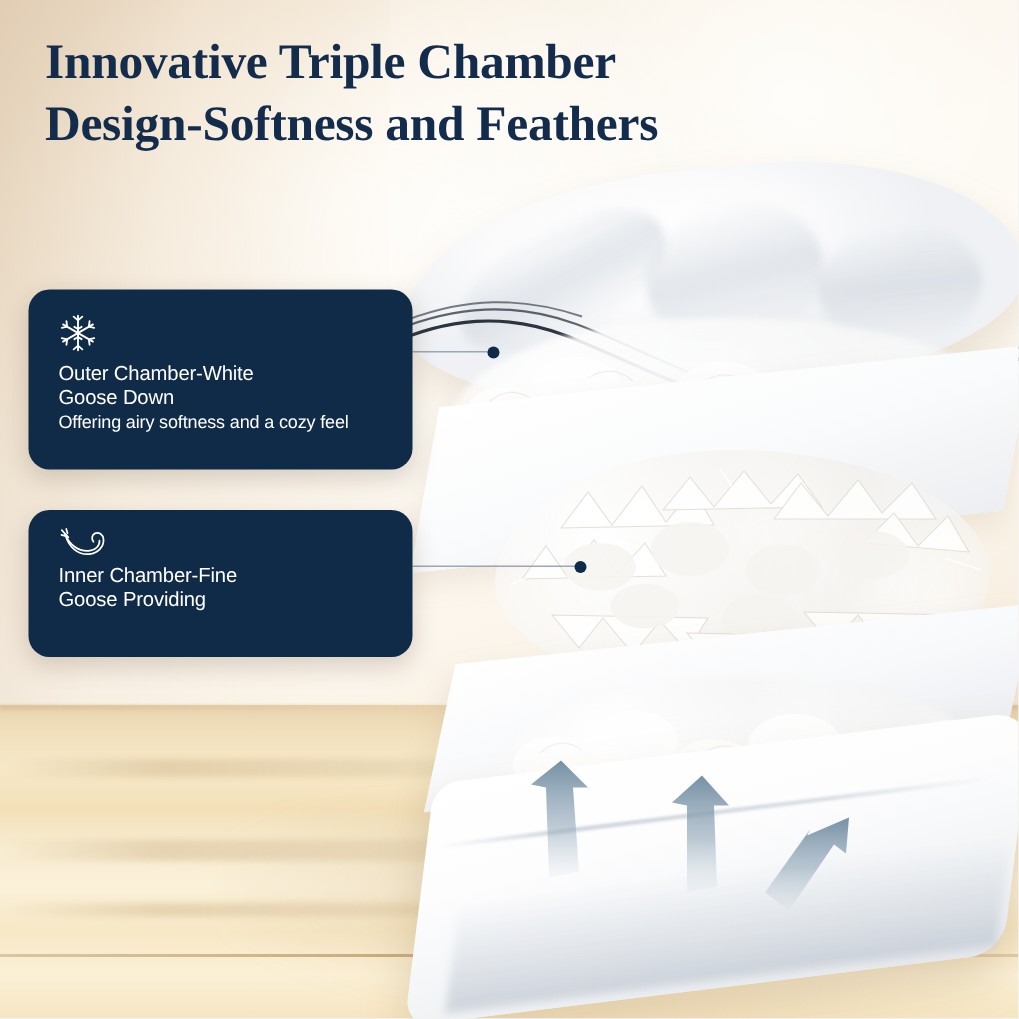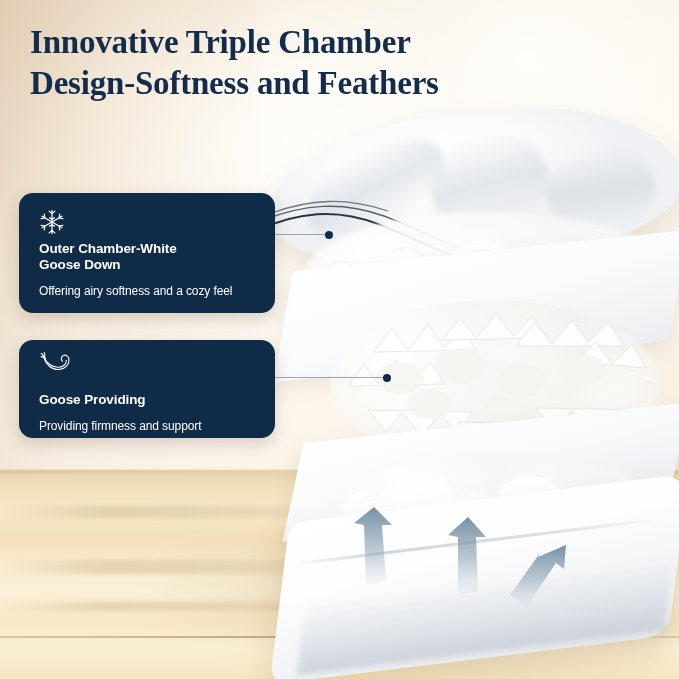--- a/index.html
+++ b/index.html
@@ -189,30 +189,30 @@
   }
   .card-1 { left: 19px; top: 193px; width: 256px; height: 120px; padding: 16px 18px 14px 20px; }
   .card-2 { left: 19px; top: 340px; width: 256px; height: 98px; padding: 10px 18px 12px 20px; }
 
   .card-icon { display: block; margin-bottom: 6px; }
   .card-2 .card-icon { margin-bottom: 2px; }
 
   .card-title {
     color: #ffffff;
     font-size: 13.5px;
-    font-weight: bold;
+    font-weight: normal;
     line-height: 16px;
     letter-spacing: -0.1px;
   }
   .card-sub {
     color: #ffffff;
     font-size: 12px;
     font-weight: normal;
     line-height: 16px;
-    margin-top: 10px;
+    margin-top: 0;
     letter-spacing: -0.1px;
   }
 
   
   .connector { position: absolute; height: 1px; background: #9aa7b4; }
   .conn-1 { left: 275px; top: 234px; width: 53px; }
   .conn-2 { left: 275px; top: 377px; width: 111px; }
   .conn-dot {
     position: absolute;
     width: 8px; height: 8px;
@@ -391,19 +391,18 @@
       <g stroke="#ffffff" stroke-width="1.15" fill="none" stroke-linecap="round" stroke-linejoin="round">
         <path d="M4.5,6.2 C6.5,14.5 13,20.2 20.5,19.4 C26.4,18.8 30.4,14.4 30,9.6
                  C29.7,6.2 26.8,4.4 24.3,5.6 C22.2,6.6 21.8,9.4 23.3,11.2"></path>
         <path d="M4.5,6.2 C7.2,13.2 13.4,17.6 20,17.2 C24.6,16.9 27.6,13.9 27.3,10.4"></path>
         <path d="M2.2,3.4 L6.6,8.2"></path>
         <path d="M2.0,6.6 L4.9,7.4"></path>
         <path d="M5.2,2.6 L6.0,5.5"></path>
       </g>
     </svg>
     <div class="card-title">
-      <br>
+      <span>Inner Chamber-Fine</span><br>
       <span>Goose Providing</span>
     </div>
-    <div class="card-sub">Providing firmness and support</div>
   </div>
 
 </div>
 
 </body></html>

